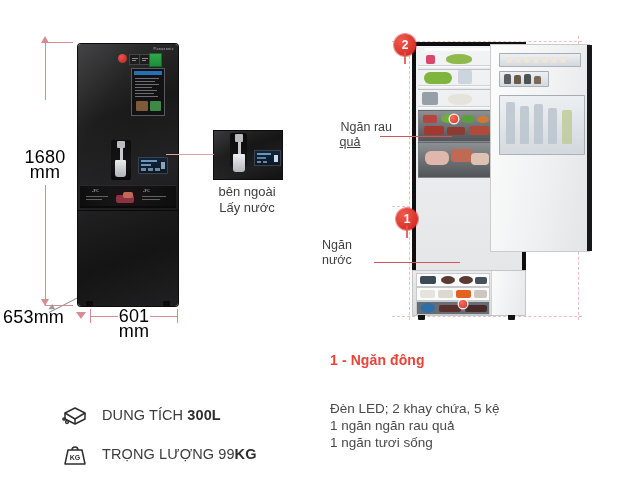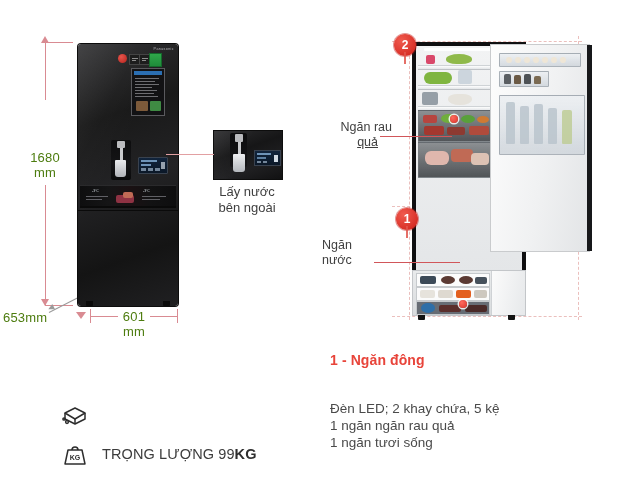--- a/index.html
+++ b/index.html
@@ -9,21 +9,21 @@
     font-family:"Liberation Sans", sans-serif;
     color:#3a3a3a;
     overflow:hidden;
     position:relative;
   }
   .stage{position:absolute;left:0;top:0;width:640px;height:480px;}
   .abs{position:absolute;}
 
   
   .dim-label{
-    font-size:13px;color:#4d7c0f;line-height:15px;text-align:center;
+    font-size:18px;color:#000000;line-height:15px;text-align:center;
     letter-spacing:.2px;
   }
   .callout-label{
     font-size:13px;color:#3f3f3f;line-height:16px;text-align:center;
   }
   .photo-label{
     font-size:12.5px;color:#3f3f3f;line-height:15px;text-align:right;
   }
 
   
@@ -303,22 +303,22 @@
     <div class="abs" style="left:40px;top:19px;width:25px;height:14px;background:linear-gradient(180deg,#11243c,#0b1828);border:.5px solid #39424f;">
       <div class="abs" style="left:2px;top:2px;width:14px;height:2px;background:#7fa8cf;opacity:.85;"></div>
       <div class="abs" style="left:2px;top:6px;width:9px;height:2px;background:#7fa8cf;opacity:.7;"></div>
       <div class="abs" style="left:2px;top:10px;width:4px;height:2px;background:#9fb4c9;opacity:.7;"></div>
       <div class="abs" style="left:8px;top:10px;width:4px;height:2px;background:#9fb4c9;opacity:.7;"></div>
       <div class="abs" style="left:19px;top:4px;width:4px;height:7px;background:#cfd8e2;"></div>
     </div>
   </div>
 
   <div class="abs callout-label" style="left:205px;top:184px;width:84px;">
+    <div>bên ngoài</div>
     <div>Lấy nước</div>
-    <div>bên ngoài</div>
   </div>
 
   <div class="guide-dash" style="left:392px;top:41px;width:190px;"></div>
   <div class="guide-dash" style="left:392px;top:206px;width:190px;"></div>
   <div class="guide-dash" style="left:392px;top:316px;width:190px;"></div>
   <div class="guide-dash-v" style="left:409px;top:36px;height:284px;"></div>
   <div class="guide-dash-v" style="left:578px;top:36px;height:284px;"></div>
 
   <div class="openfridge" style="left:412px;top:42px;width:170px;height:274px;">
 
@@ -411,41 +411,42 @@
 
     <div class="foot" style="left:6px;bottom:-4px;width:7px;height:5px;background:#121212;"></div>
     <div class="foot" style="left:96px;bottom:-4px;width:7px;height:5px;background:#121212;"></div>
   </div>
 
   <div class="badge" style="left:394px;top:34px;">2</div>
   <div class="badge" style="left:396px;top:208px;">1</div>
 
   <div class="abs photo-label" style="left:322px;top:120px;width:70px;">
     <div>Ngăn rau</div>
-    <div style="text-align:right;padding-right:14px;text-decoration:underline;">quả</div>
+    <div style="text-align:center;padding-right:14px;text-decoration:underline;">quả</div>
   </div>
   <div class="leader" style="left:380px;top:136px;width:72px;"></div>
 
   <div class="abs photo-label" style="left:322px;top:238px;width:70px;text-align:left;">
     <div>Ngăn</div>
     <div>nước</div>
   </div>
   <div class="leader" style="left:374px;top:262px;width:86px;"></div>
 
 
   <div class="feature-row" style="left:58px;top:398px;">
     <span class="feature-icon">
       <svg width="30" height="30" viewBox="0 0 30 30" fill="none" stroke="#2e2e2e" stroke-width="1.5" stroke-linejoin="round">
         <path d="M5 13 L15 8 L25 13 L15 19 Z"></path>
         <path d="M5 13 L5 19 L15 24 L25 19 L25 13"></path>
         <path d="M15 19 L15 24"></path>
         <circle cx="7" cy="22" r="1.4"></circle>
         <circle cx="4" cy="19" r="1.1"></circle>
       </svg>
     </span>
+    <span class="feature-text"><span>DUNG TÍCH </span><b>300L</b></span>
   </div>
 
   <div class="feature-row" style="left:58px;top:437px;">
     <span class="feature-icon">
       <svg width="30" height="30" viewBox="0 0 30 30" fill="none" stroke="#2e2e2e" stroke-width="1.5" stroke-linejoin="round">
         <path d="M8 11 L22 11 L25 25 L5 25 Z"></path>
         <path d="M12 11 C12 7, 18 7, 18 11" stroke-width="1.6"></path>
         <text x="15" y="21" font-size="7" font-family="Liberation Sans, sans-serif" fill="#2e2e2e" stroke="none" text-anchor="middle" font-weight="bold">KG</text>
       </svg>
     </span>

